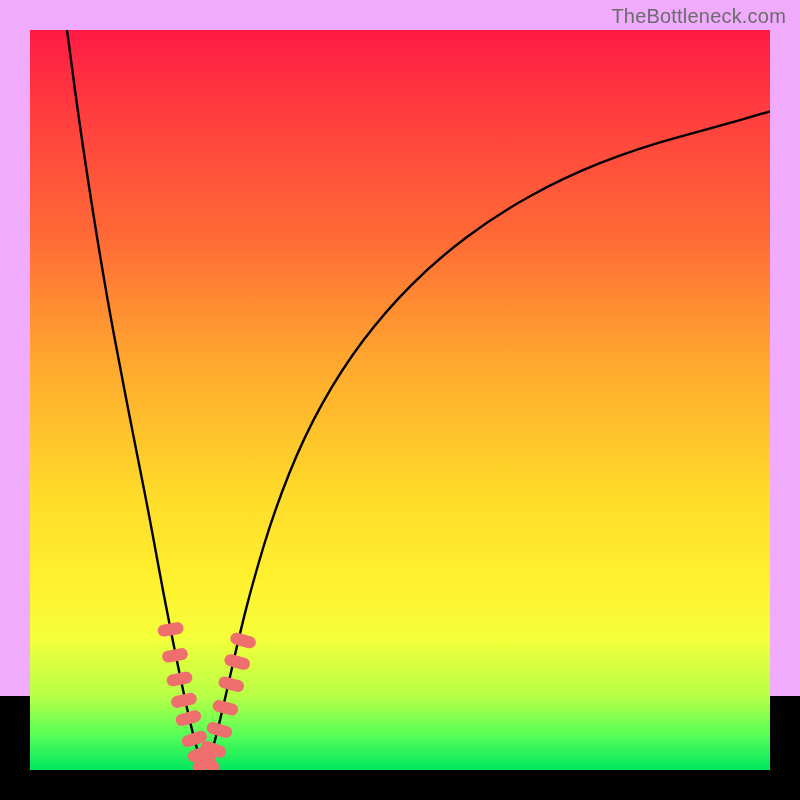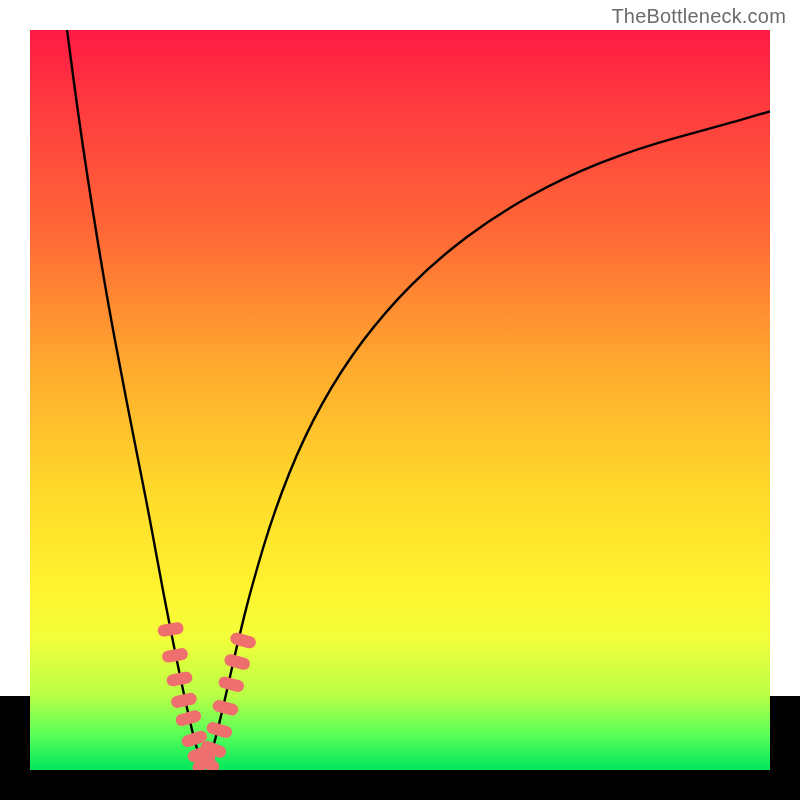--- a/index.html
+++ b/index.html
@@ -8,21 +8,21 @@
     width: 800px;
     height: 800px;
     overflow: hidden;
     background: #000;
     font-family: -apple-system, BlinkMacSystemFont, "Segoe UI", Arial, sans-serif;
   }
   .frame {
     position: relative;
     width: 800px;
     height: 696px;
-    background: #ffffff;
+    background: #f0abfc;
   }
   .plot-area {
     position: absolute;
     left: 30px;
     top: 30px;
     width: 740px;
     height: 740px;
     
     background: linear-gradient(
       to bottom,

